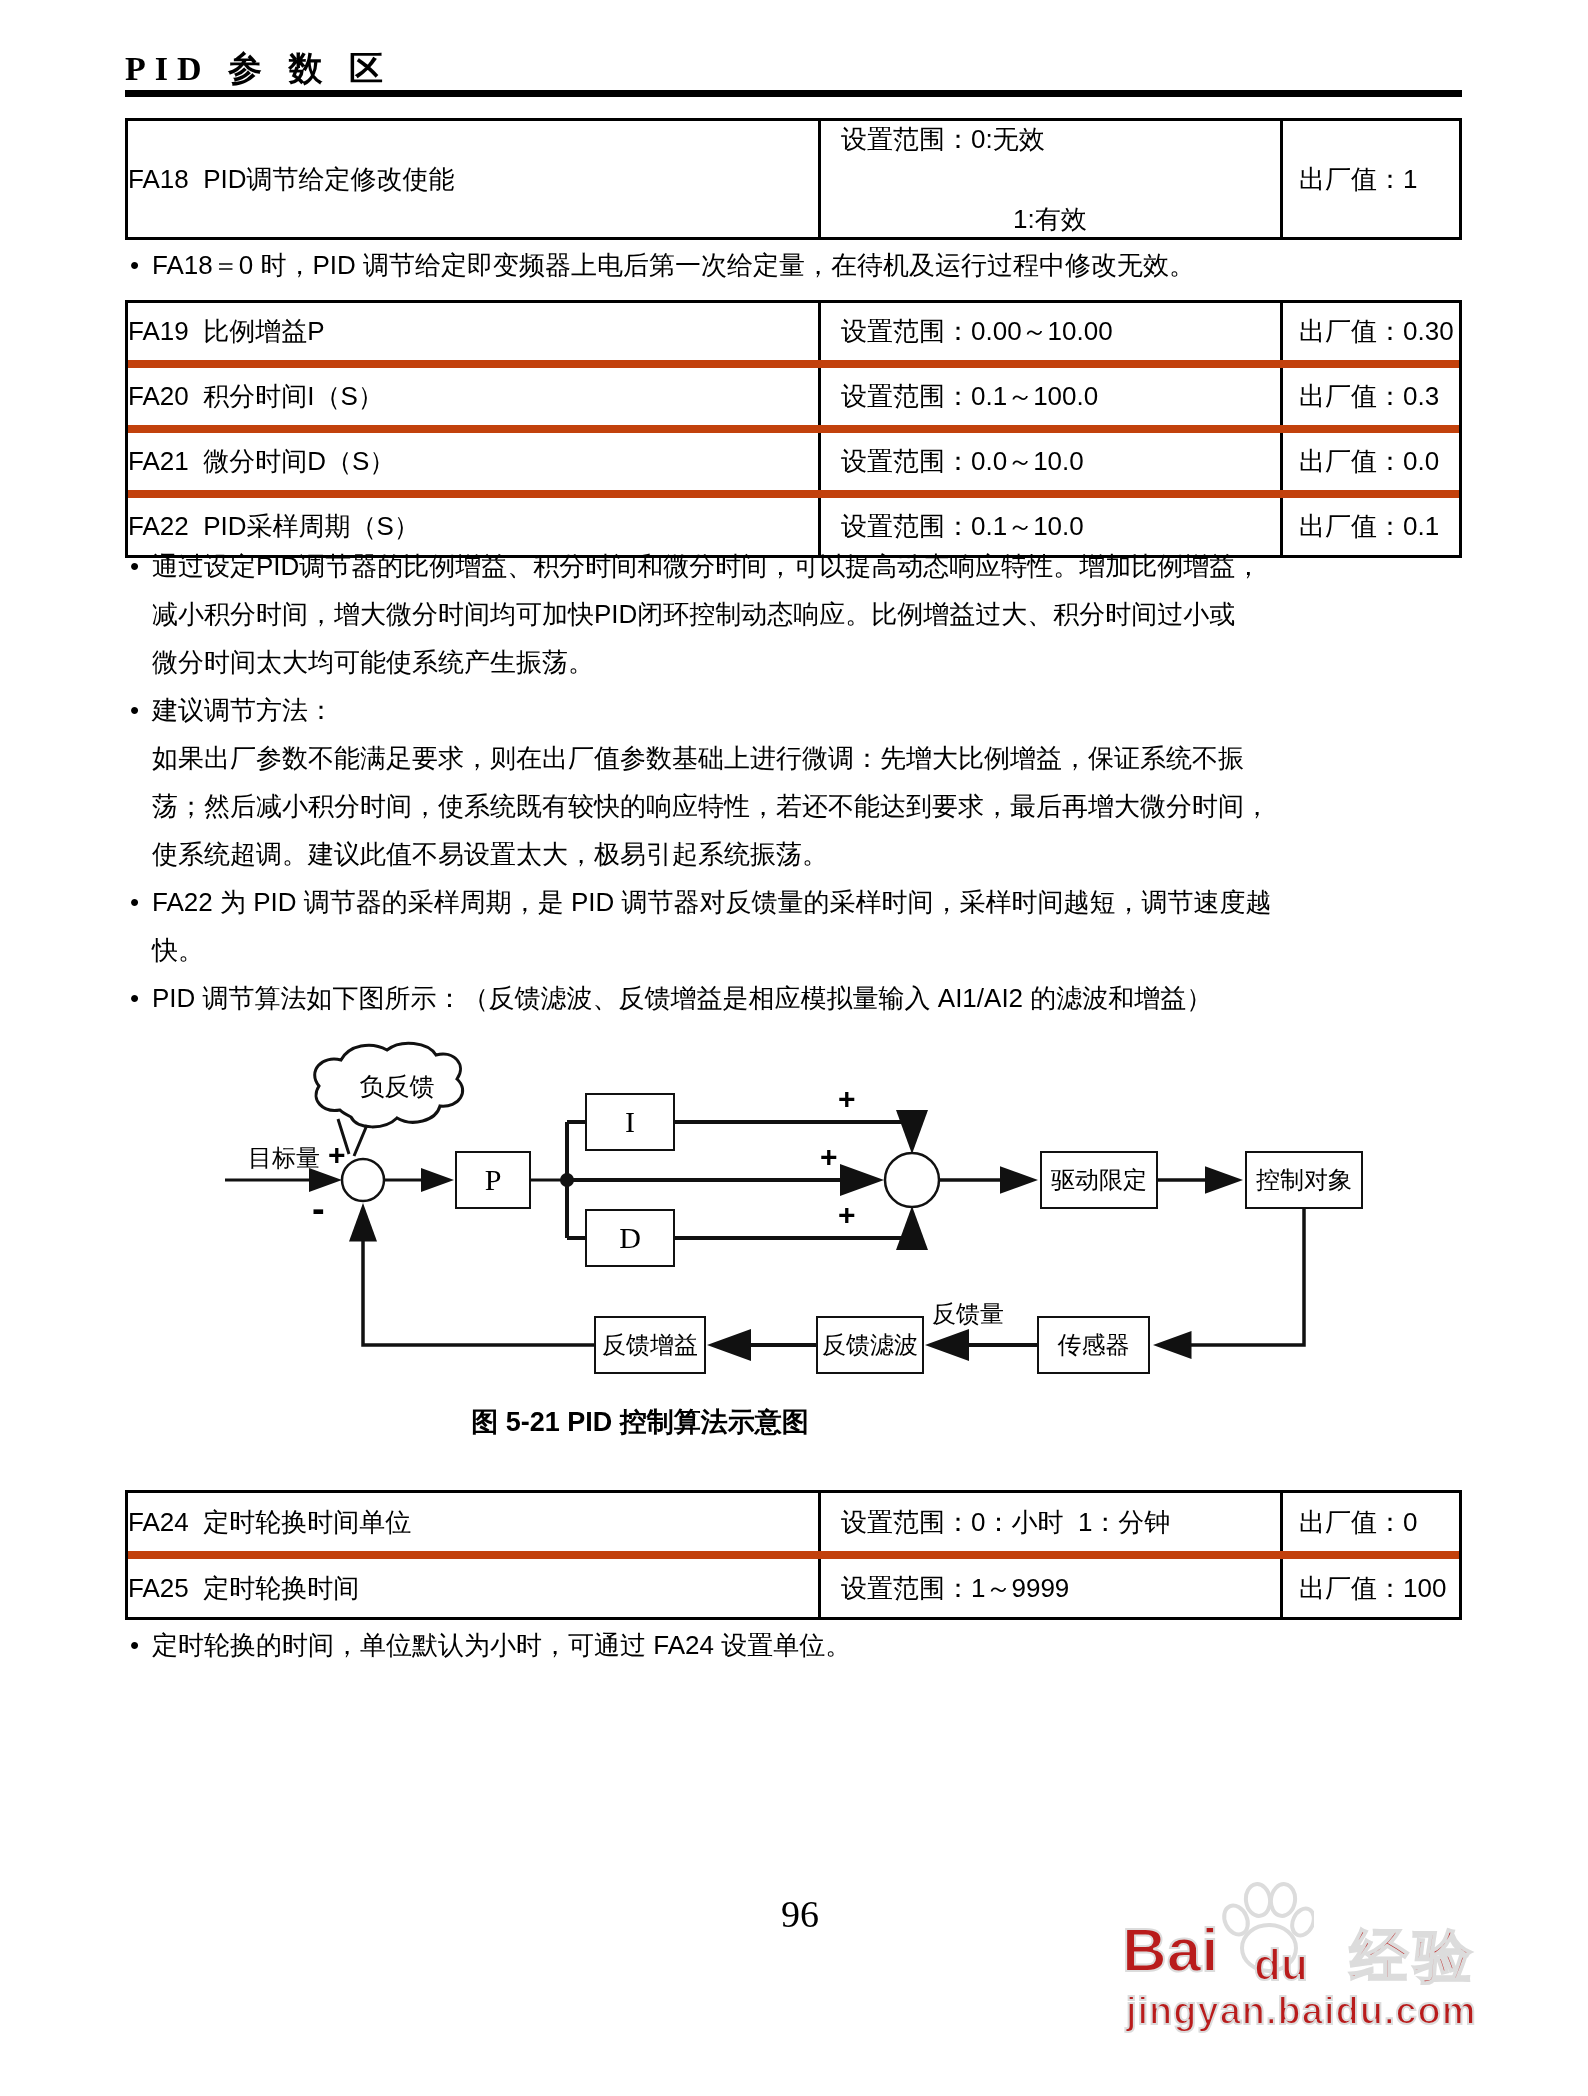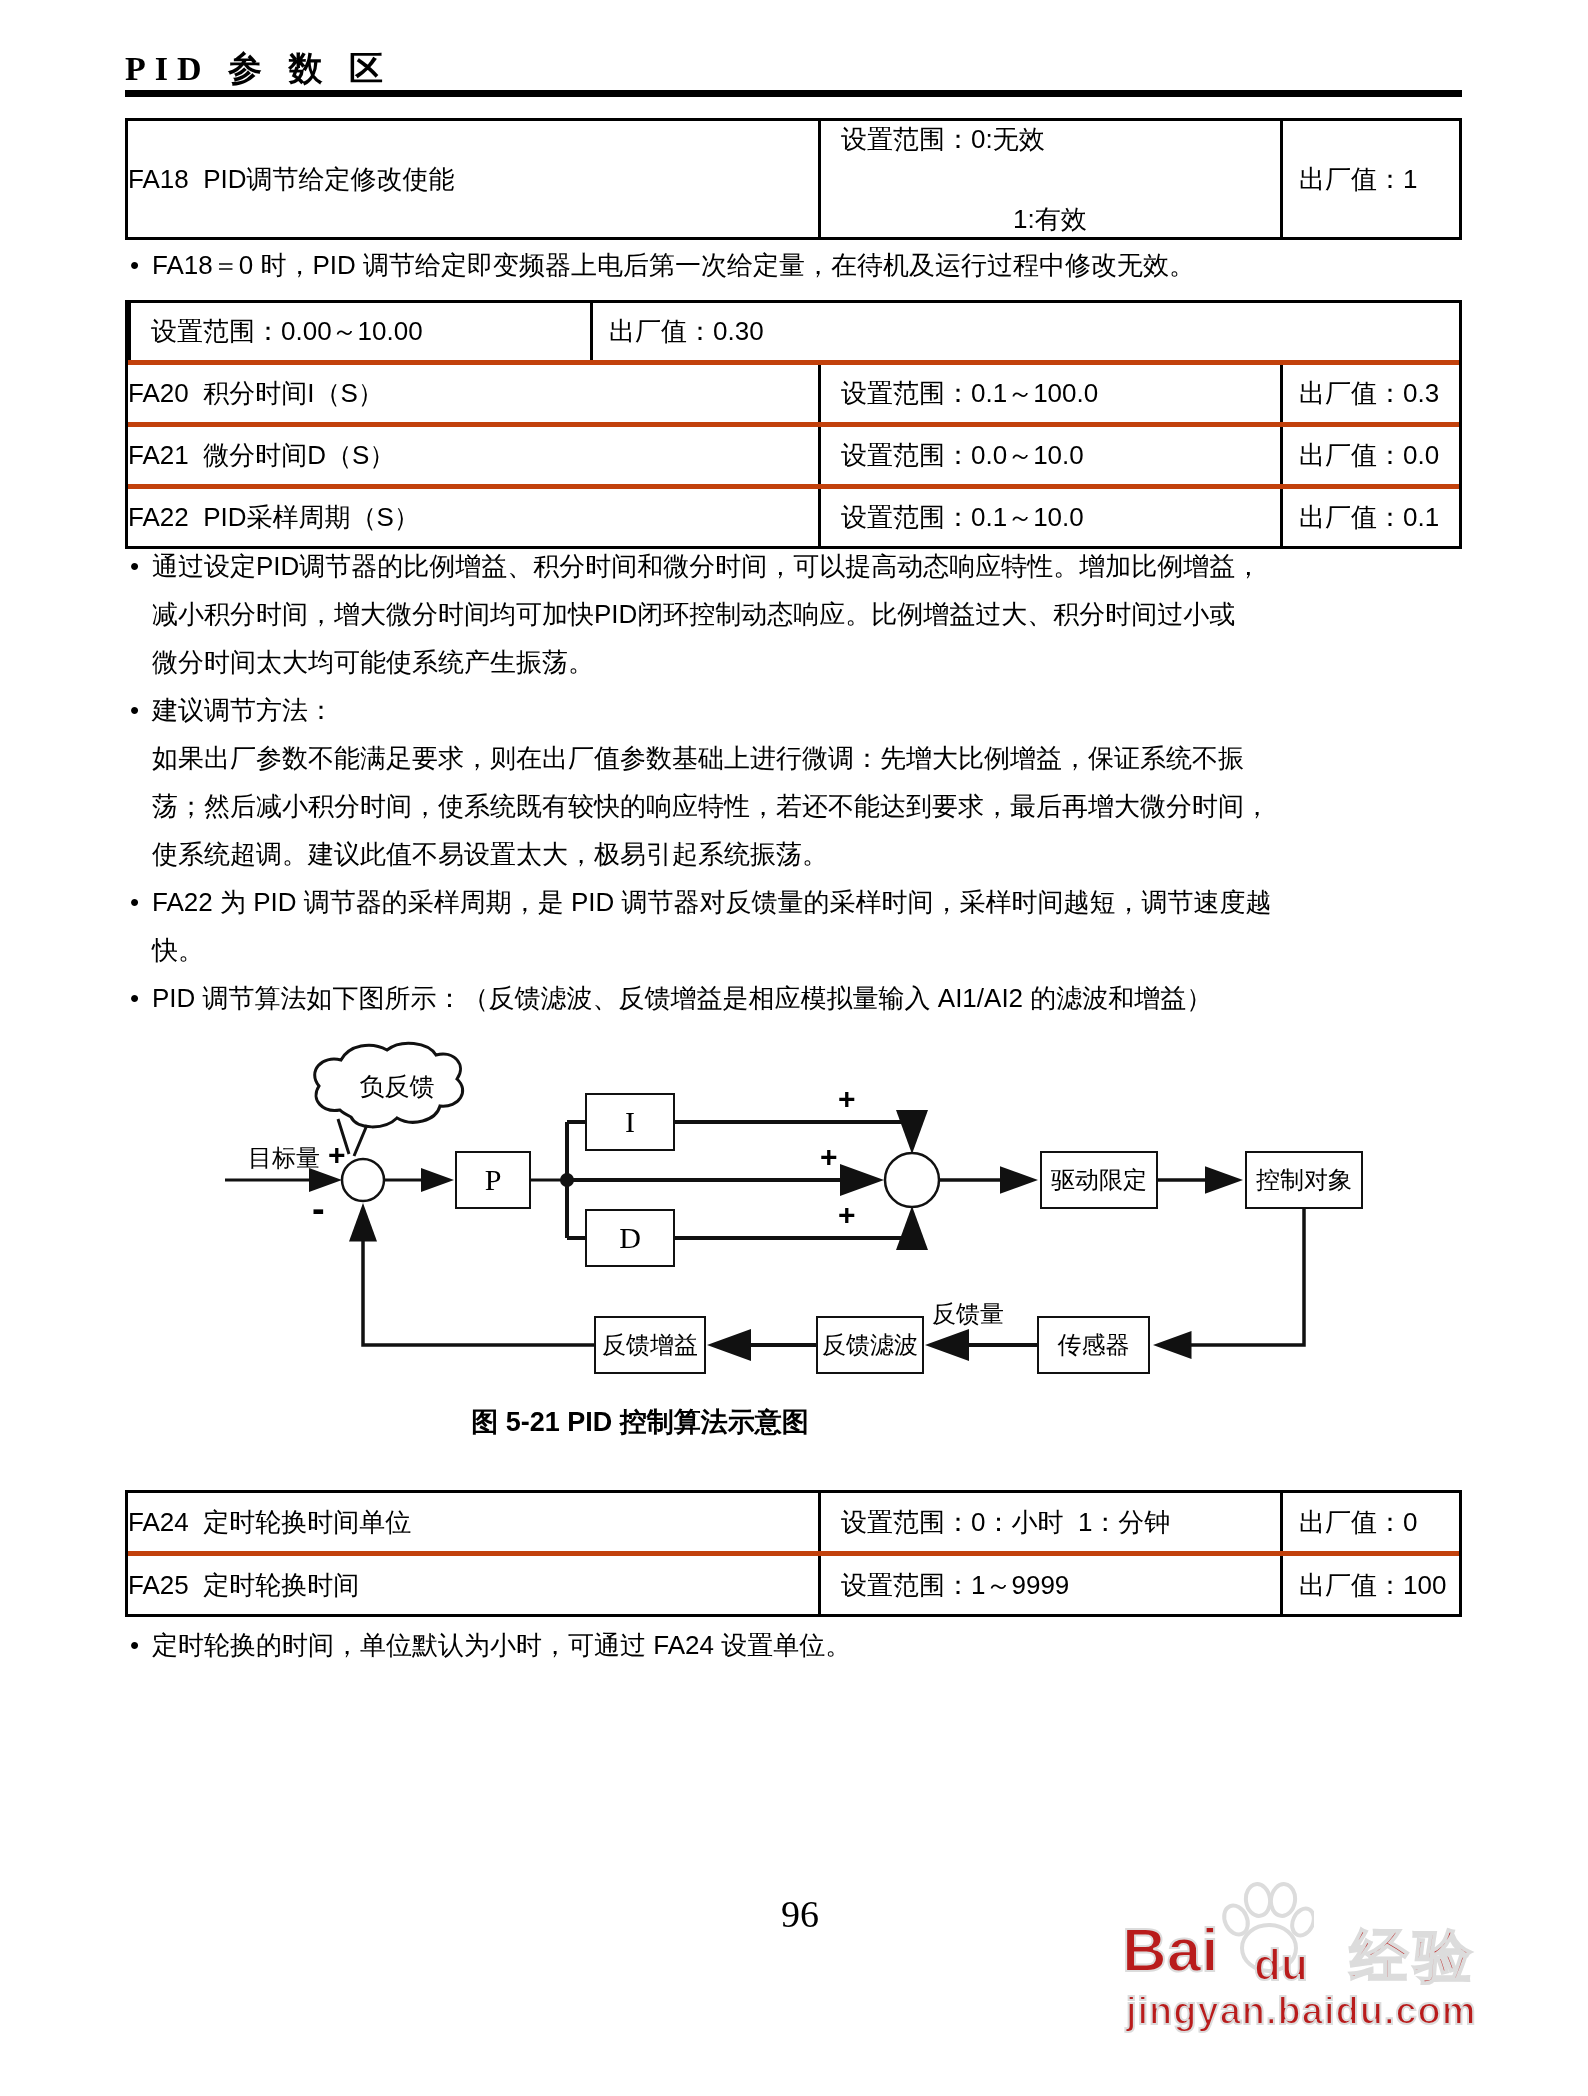--- a/index.html
+++ b/index.html
@@ -7,21 +7,21 @@
         font-family:"Liberation Sans",sans-serif;color:#000;overflow:hidden;margin:0 auto;}
   .abs{position:absolute;}
 
   
   .hdr-title{left:125px;top:46px;font-family:"Liberation Serif",serif;font-size:34px;
              font-weight:600;letter-spacing:9px;}
   .hdr-rule{left:125px;top:90px;width:1337px;height:7px;background:#000;}
 
   
   .ptable{position:absolute;left:125px;width:1337px;border:3px solid #000;background:#fff;box-sizing:border-box;}
-  .trow{display:flex;border-top:5px solid #c2410c;}
+  .trow{display:flex;border-top:8px solid #c2410c;}
   .trow:first-child{border-top:none;}
   .cell{display:flex;align-items:center;box-sizing:border-box;font-size:26px;white-space:pre;}
   .c1{width:690px;}
   .c2{width:465px;padding-left:20px;border-left:3px solid #000;border-right:3px solid #000;}
   .c3{flex:1;padding-left:16px;}
   .h116{height:116px;} .h57{height:57px;} .h58{height:58px;}
   .rangecol{flex-direction:column;align-items:flex-start;justify-content:space-between;line-height:36px;}
   .range2{padding-left:172px;}
 
   
@@ -73,20 +73,21 @@
     </div>
   </div>
 
   <div class="abs note fs26" style="left:130px;top:248px;width:1345px;">
     <span class="b">•</span>
     <span class="t">FA18＝0 时，PID 调节给定即变频器上电后第一次给定量，在待机及运行过程中修改无效。</span>
   </div>
 
   <div class="ptable" style="top:300px;">
     <div class="trow h57">
+      <div class="cell c1">FA19  比例增益P</div>
       <div class="cell c2">设置范围：0.00～10.00</div>
       <div class="cell c3">出厂值：0.30</div>
     </div>
     <div class="trow h57">
       <div class="cell c1">FA20  积分时间I（S）</div>
       <div class="cell c2">设置范围：0.1～100.0</div>
       <div class="cell c3">出厂值：0.3</div>
     </div>
     <div class="trow h57">
       <div class="cell c1">FA21  微分时间D（S）</div>

